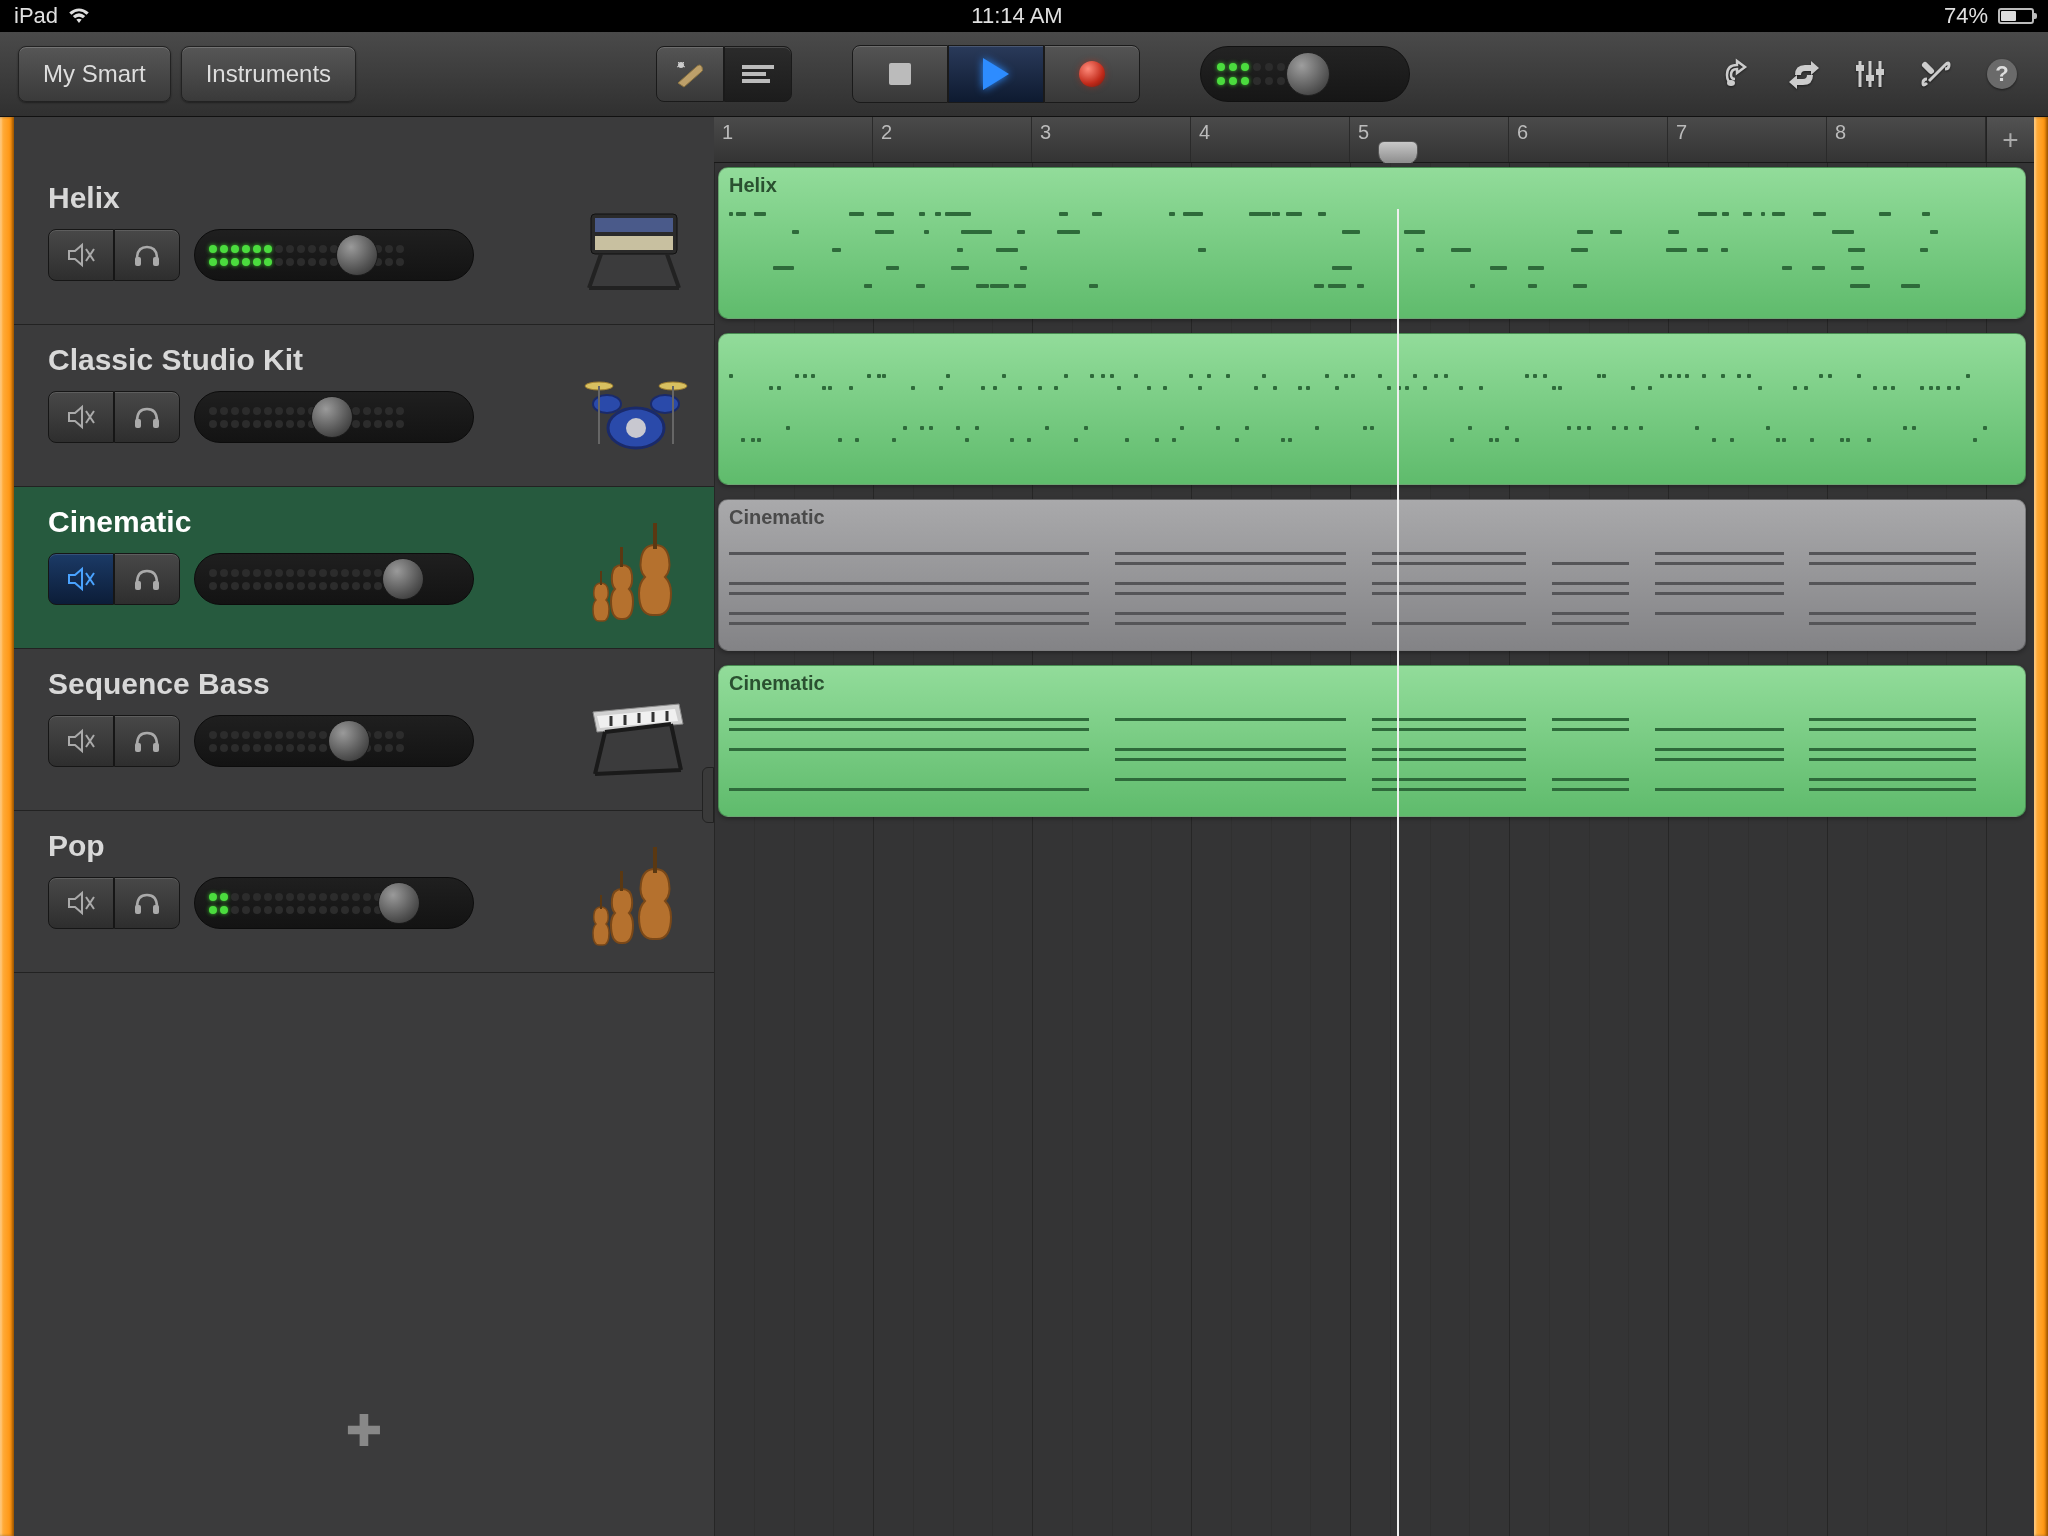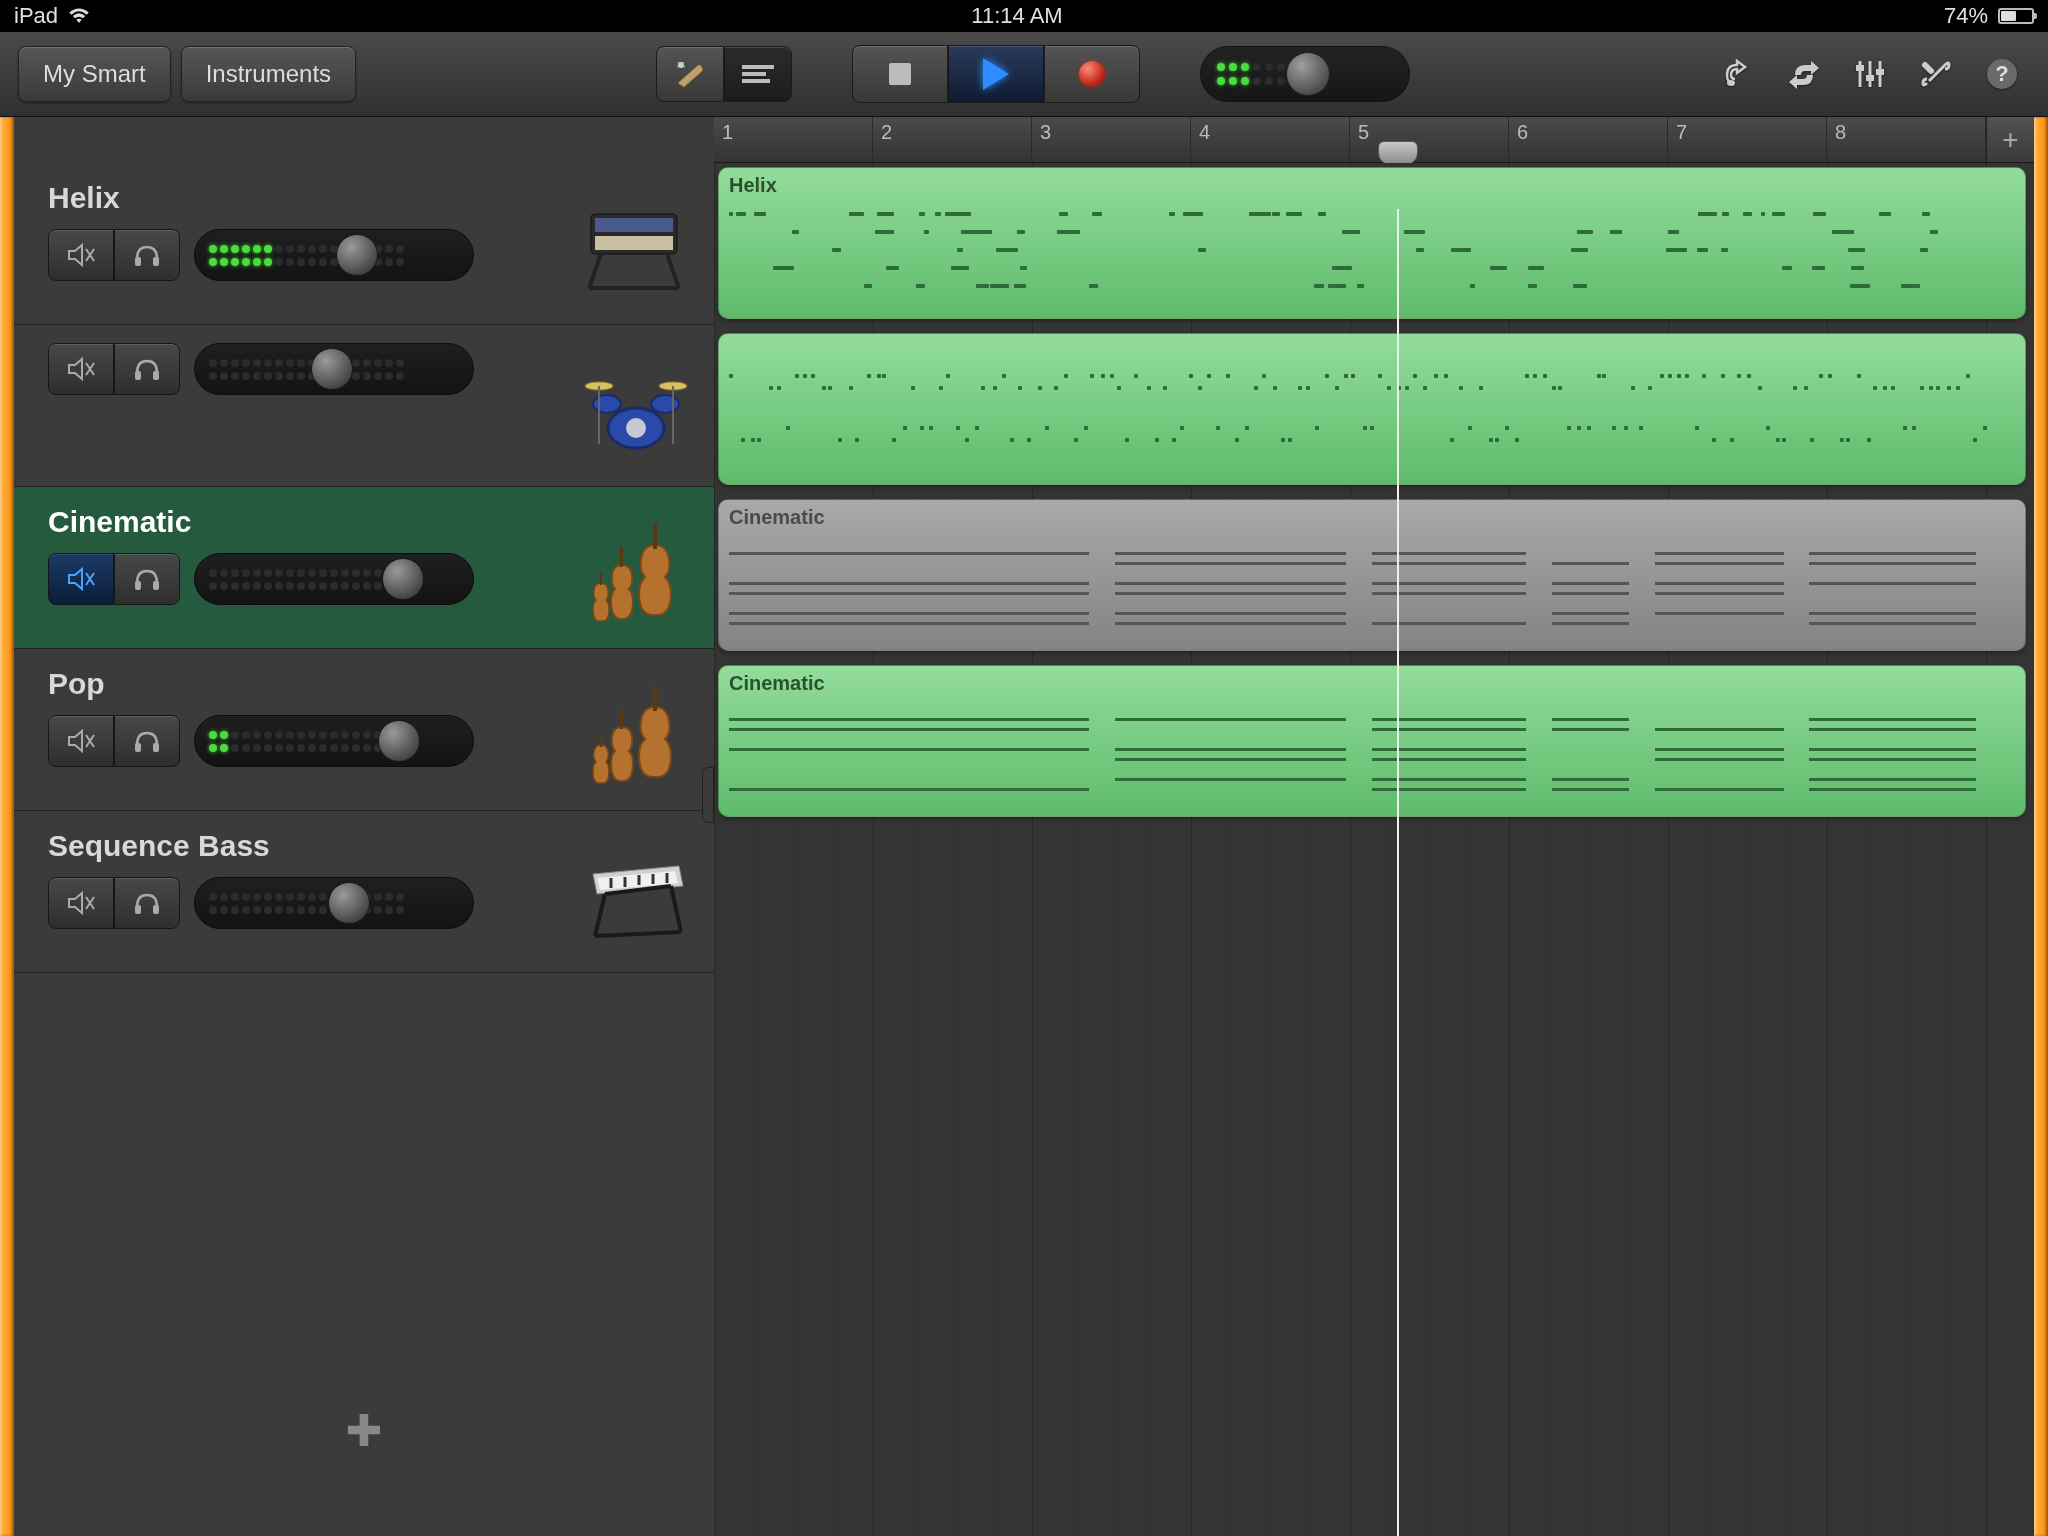--- a/index.html
+++ b/index.html
@@ -260,20 +260,21 @@
             <svg width="110" height="100" viewBox="0 0 110 100">
               <rect x="10" y="18" width="86" height="40" rx="4" fill="#2a2a2a" stroke="#111"></rect>
               <rect x="14" y="22" width="78" height="14" fill="#4a5a8a"></rect>
               <rect x="14" y="40" width="78" height="14" fill="#c8c0a0"></rect>
               <path d="M20 58 L8 92 M86 58 L98 92 M8 92 L98 92" stroke="#222" stroke-width="4"></path>
             </svg>
           </div>
         </div>
         <div class="track-head">
     <div class="th-left">
+      <div class="th-name">Classic Studio Kit</div>
       <div class="th-controls">
         <div class="ctrl-grp">
           <div class="ctrl-btn ">
                   <svg width="32" height="26" viewBox="0 0 32 26">
                     <path d="M4 9 L10 9 L17 3 L17 23 L10 17 L4 17 Z" fill="none" stroke="#aaa" stroke-width="2"></path>
                     <path d="M21 7 L29 19 M29 7 L21 19" stroke="#aaa" stroke-width="2"></path>
                   </svg>
                 </div>
           <div class="ctrl-btn">
                   <svg width="32" height="28" viewBox="0 0 32 28">
@@ -415,20 +416,95 @@
               <rect x="72" y="8" width="4" height="26" fill="#5a3812"></rect>
               <path d="M40 104 Q30 104 30 86 Q30 78 34 74 Q30 70 31 60 Q32 50 41 50 Q50 50 51 60 Q52 70 48 74 Q52 78 52 86 Q52 104 42 104 Z" fill="#b5712e" stroke="#7a4818" stroke-width="2"></path>
               <rect x="39" y="32" width="3" height="20" fill="#5a3812"></rect>
               <path d="M18 106 Q12 106 12 94 Q12 88 15 85 Q12 82 13 75 Q14 68 20 68 Q26 68 27 75 Q28 82 25 85 Q28 88 28 94 Q28 106 22 106 Z" fill="#b5712e" stroke="#7a4818" stroke-width="1.5"></path>
               <rect x="19" y="56" width="2" height="14" fill="#5a3812"></rect>
             </svg>
           </div>
         </div>
         <div class="track-head">
     <div class="th-left">
+      <div class="th-name">Sequence Bass</div>
+      <div class="th-controls">
+        <div class="ctrl-grp">
+          <div class="ctrl-btn ">
+                  <svg width="32" height="26" viewBox="0 0 32 26">
+                    <path d="M4 9 L10 9 L17 3 L17 23 L10 17 L4 17 Z" fill="none" stroke="#aaa" stroke-width="2"></path>
+                    <path d="M21 7 L29 19 M29 7 L21 19" stroke="#aaa" stroke-width="2"></path>
+                  </svg>
+                </div>
+          <div class="ctrl-btn">
+                  <svg width="32" height="28" viewBox="0 0 32 28">
+                    <path d="M6 18 Q6 6 16 6 Q26 6 26 18" fill="none" stroke="#aaa" stroke-width="2.5"></path>
+                    <rect x="4" y="16" width="6" height="9" rx="2" fill="#aaa"></rect>
+                    <rect x="22" y="16" width="6" height="9" rx="2" fill="#aaa"></rect>
+                  </svg>
+                </div>
+        </div>
+        <div class="vol-track">
+          <div style="display:flex;flex-direction:column;gap:5px;">
+            <div style="display:flex;gap:3px;">
+                    <span class="led "></span>
+                    <span class="led "></span>
+                    <span class="led "></span>
+                    <span class="led "></span>
+                    <span class="led "></span>
+                    <span class="led "></span>
+                    <span class="led "></span>
+                    <span class="led "></span>
+                    <span class="led "></span>
+                    <span class="led "></span>
+                    <span class="led "></span>
+                    <span class="led "></span>
+                    <span class="led "></span>
+                    <span class="led "></span>
+                    <span class="led "></span>
+                    <span class="led "></span>
+                    <span class="led "></span>
+                    <span class="led "></span>
+                  </div>
+            <div style="display:flex;gap:3px;">
+                    <span class="led "></span>
+                    <span class="led "></span>
+                    <span class="led "></span>
+                    <span class="led "></span>
+                    <span class="led "></span>
+                    <span class="led "></span>
+                    <span class="led "></span>
+                    <span class="led "></span>
+                    <span class="led "></span>
+                    <span class="led "></span>
+                    <span class="led "></span>
+                    <span class="led "></span>
+                    <span class="led "></span>
+                    <span class="led "></span>
+                    <span class="led "></span>
+                    <span class="led "></span>
+                    <span class="led "></span>
+                    <span class="led "></span>
+                  </div>
+          </div>
+          <div class="vknob" style="left:132.64px"></div>
+        </div>
+      </div>
+    </div>
+    <div class="instr-icon">
+            <svg width="110" height="100" viewBox="0 0 110 100">
+              <path d="M12 30 L98 22 L102 42 L16 50 Z" fill="#d0d0d0" stroke="#888"></path>
+              <path d="M16 34 L94 27 L97 39 L19 46 Z" fill="#f0f0f0"></path>
+              <path d="M30 34 L30 44 M44 33 L44 43 M58 31 L58 41 M72 30 L72 40 M86 29 L86 39" stroke="#333" stroke-width="3"></path>
+              <path d="M24 50 L14 92 M90 42 L100 88 M14 92 L100 88 M24 50 L90 42" stroke="#1a1a1a" stroke-width="4" fill="none"></path>
+            </svg>
+          </div>
+        </div>
+        <div class="track-head">
+    <div class="th-left">
       <div class="th-name">Pop</div>
       <div class="th-controls">
         <div class="ctrl-grp">
           <div class="ctrl-btn ">
                   <svg width="32" height="26" viewBox="0 0 32 26">
                     <path d="M4 9 L10 9 L17 3 L17 23 L10 17 L4 17 Z" fill="none" stroke="#aaa" stroke-width="2"></path>
                     <path d="M21 7 L29 19 M29 7 L21 19" stroke="#aaa" stroke-width="2"></path>
                   </svg>
                 </div>
           <div class="ctrl-btn">
@@ -487,95 +563,20 @@
       </div>
     </div>
     <div class="instr-icon">
             <svg width="110" height="110" viewBox="0 0 110 110">
               <path d="M72 100 Q58 100 58 78 Q58 68 64 62 Q58 56 60 44 Q62 30 74 30 Q86 30 88 44 Q90 56 84 62 Q90 68 90 78 Q90 100 76 100 Z" fill="#b5712e" stroke="#7a4818" stroke-width="2"></path>
               <rect x="72" y="8" width="4" height="26" fill="#5a3812"></rect>
               <path d="M40 104 Q30 104 30 86 Q30 78 34 74 Q30 70 31 60 Q32 50 41 50 Q50 50 51 60 Q52 70 48 74 Q52 78 52 86 Q52 104 42 104 Z" fill="#b5712e" stroke="#7a4818" stroke-width="2"></path>
               <rect x="39" y="32" width="3" height="20" fill="#5a3812"></rect>
               <path d="M18 106 Q12 106 12 94 Q12 88 15 85 Q12 82 13 75 Q14 68 20 68 Q26 68 27 75 Q28 82 25 85 Q28 88 28 94 Q28 106 22 106 Z" fill="#b5712e" stroke="#7a4818" stroke-width="1.5"></path>
               <rect x="19" y="56" width="2" height="14" fill="#5a3812"></rect>
-            </svg>
-          </div>
-        </div>
-        <div class="track-head">
-    <div class="th-left">
-      <div class="th-name">Sequence Bass</div>
-      <div class="th-controls">
-        <div class="ctrl-grp">
-          <div class="ctrl-btn ">
-                  <svg width="32" height="26" viewBox="0 0 32 26">
-                    <path d="M4 9 L10 9 L17 3 L17 23 L10 17 L4 17 Z" fill="none" stroke="#aaa" stroke-width="2"></path>
-                    <path d="M21 7 L29 19 M29 7 L21 19" stroke="#aaa" stroke-width="2"></path>
-                  </svg>
-                </div>
-          <div class="ctrl-btn">
-                  <svg width="32" height="28" viewBox="0 0 32 28">
-                    <path d="M6 18 Q6 6 16 6 Q26 6 26 18" fill="none" stroke="#aaa" stroke-width="2.5"></path>
-                    <rect x="4" y="16" width="6" height="9" rx="2" fill="#aaa"></rect>
-                    <rect x="22" y="16" width="6" height="9" rx="2" fill="#aaa"></rect>
-                  </svg>
-                </div>
-        </div>
-        <div class="vol-track">
-          <div style="display:flex;flex-direction:column;gap:5px;">
-            <div style="display:flex;gap:3px;">
-                    <span class="led "></span>
-                    <span class="led "></span>
-                    <span class="led "></span>
-                    <span class="led "></span>
-                    <span class="led "></span>
-                    <span class="led "></span>
-                    <span class="led "></span>
-                    <span class="led "></span>
-                    <span class="led "></span>
-                    <span class="led "></span>
-                    <span class="led "></span>
-                    <span class="led "></span>
-                    <span class="led "></span>
-                    <span class="led "></span>
-                    <span class="led "></span>
-                    <span class="led "></span>
-                    <span class="led "></span>
-                    <span class="led "></span>
-                  </div>
-            <div style="display:flex;gap:3px;">
-                    <span class="led "></span>
-                    <span class="led "></span>
-                    <span class="led "></span>
-                    <span class="led "></span>
-                    <span class="led "></span>
-                    <span class="led "></span>
-                    <span class="led "></span>
-                    <span class="led "></span>
-                    <span class="led "></span>
-                    <span class="led "></span>
-                    <span class="led "></span>
-                    <span class="led "></span>
-                    <span class="led "></span>
-                    <span class="led "></span>
-                    <span class="led "></span>
-                    <span class="led "></span>
-                    <span class="led "></span>
-                    <span class="led "></span>
-                  </div>
-          </div>
-          <div class="vknob" style="left:132.64px"></div>
-        </div>
-      </div>
-    </div>
-    <div class="instr-icon">
-            <svg width="110" height="100" viewBox="0 0 110 100">
-              <path d="M12 30 L98 22 L102 42 L16 50 Z" fill="#d0d0d0" stroke="#888"></path>
-              <path d="M16 34 L94 27 L97 39 L19 46 Z" fill="#f0f0f0"></path>
-              <path d="M30 34 L30 44 M44 33 L44 43 M58 31 L58 41 M72 30 L72 40 M86 29 L86 39" stroke="#333" stroke-width="3"></path>
-              <path d="M24 50 L14 92 M90 42 L100 88 M14 92 L100 88 M24 50 L90 42" stroke="#1a1a1a" stroke-width="4" fill="none"></path>
             </svg>
           </div>
         </div>
       </div>
     <div class="add-track">
         <span class="plus">✚</span>
       </div>
   </div>
 
   <div class="right-pane">

